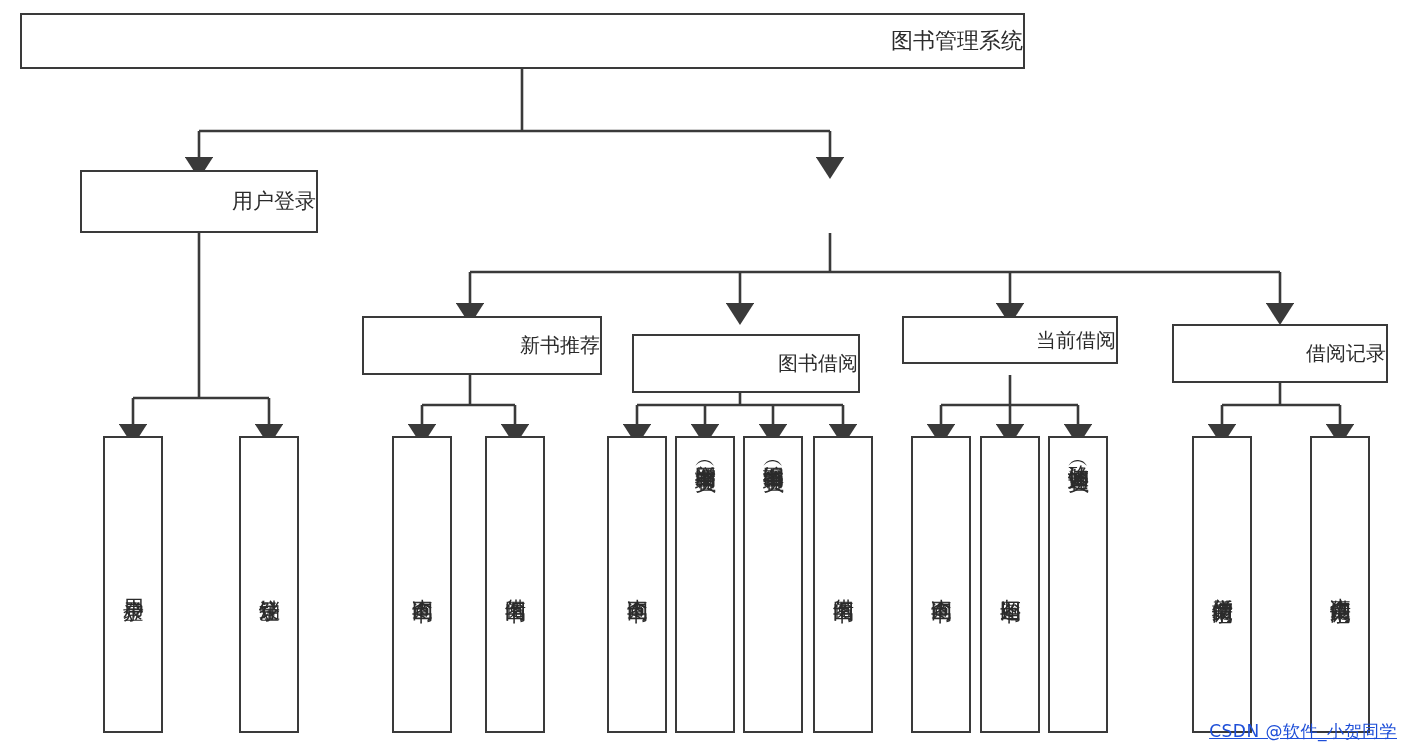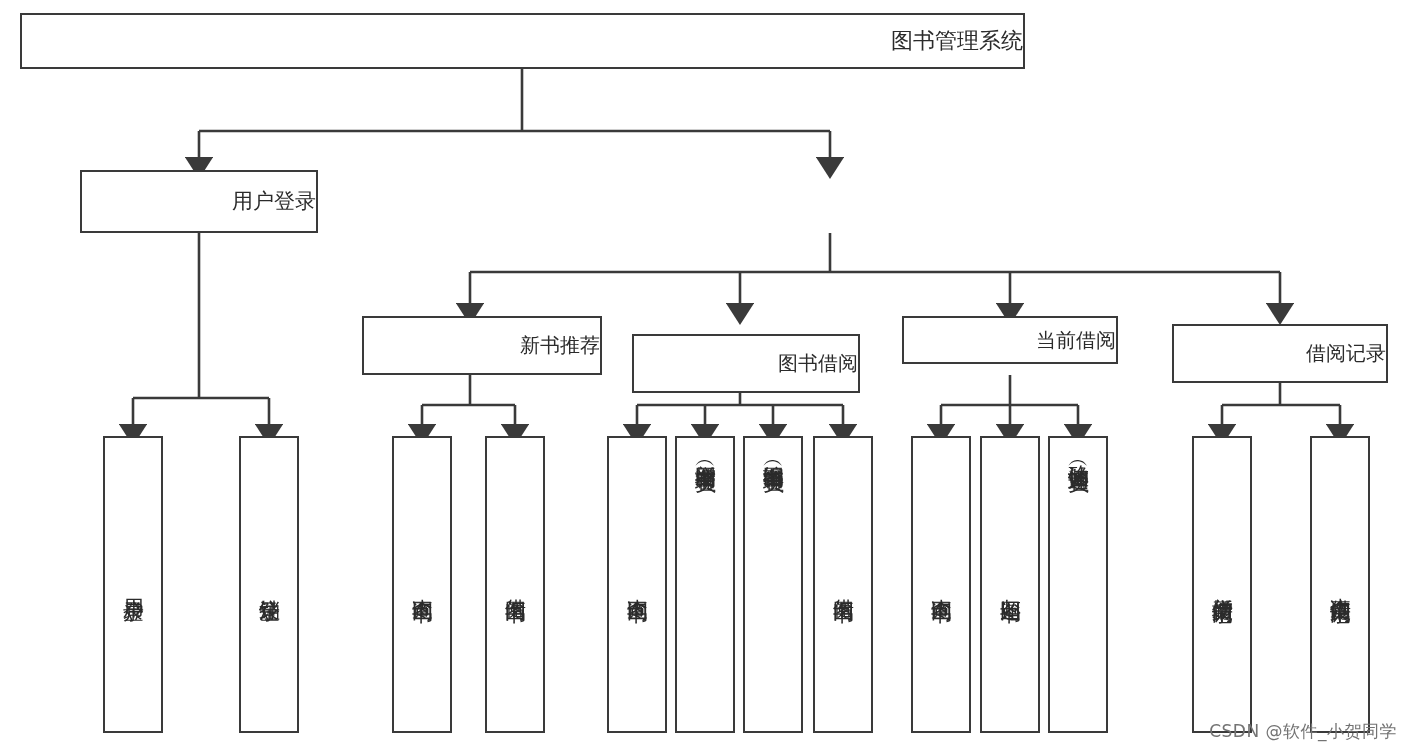--- a/index.html
+++ b/index.html
@@ -61,23 +61,24 @@
   }
   .t-root  { font-size: 22px; }
   .t-l2    { font-size: 21px; }
   .t-l3    { font-size: 20px; }
   .t-leaf  { font-size: 21px; }
   #watermark {
     position: absolute;
     right: 8px;
     bottom: 4px;
     font-size: 17px;
-    color: #737373;
+    color: #1d4ed8;
     letter-spacing: 0.5px;
     white-space: nowrap;
+    text-decoration: underline;
   }
 </style>
 </head>
 <body>
 
 <div id="canvas">
 
   <svg id="edges" viewBox="0 0 1405 747" width="1405" height="747" xmlns="http://www.w3.org/2000/svg">
     <defs>
       <marker id="arrow" markerWidth="9" markerHeight="11" refX="1.2" refY="5.5" orient="auto" markerUnits="strokeWidth">

